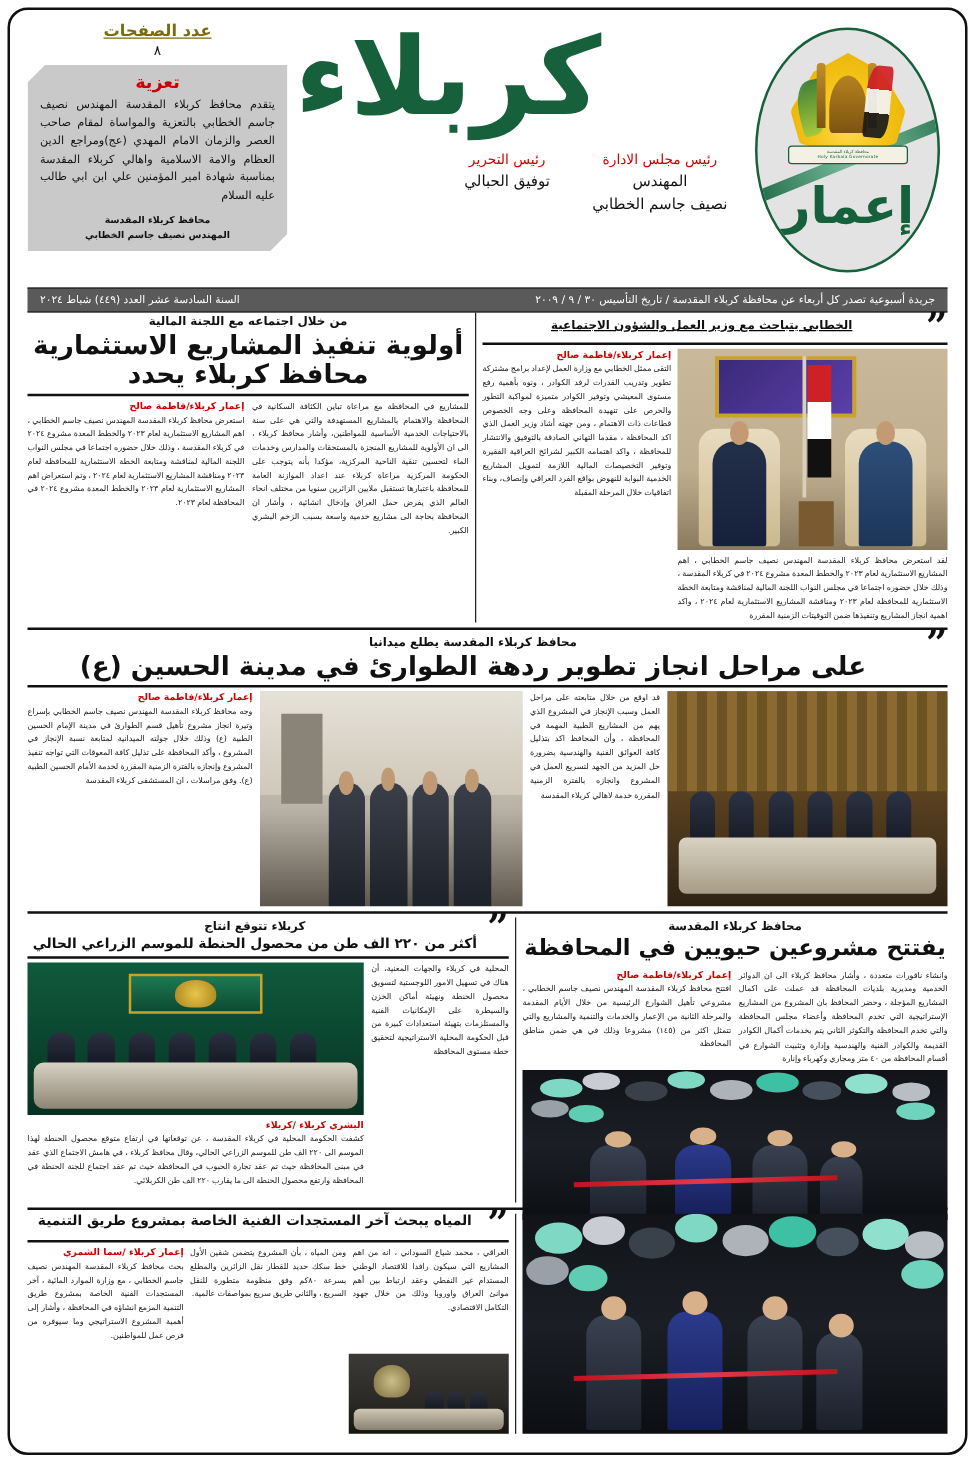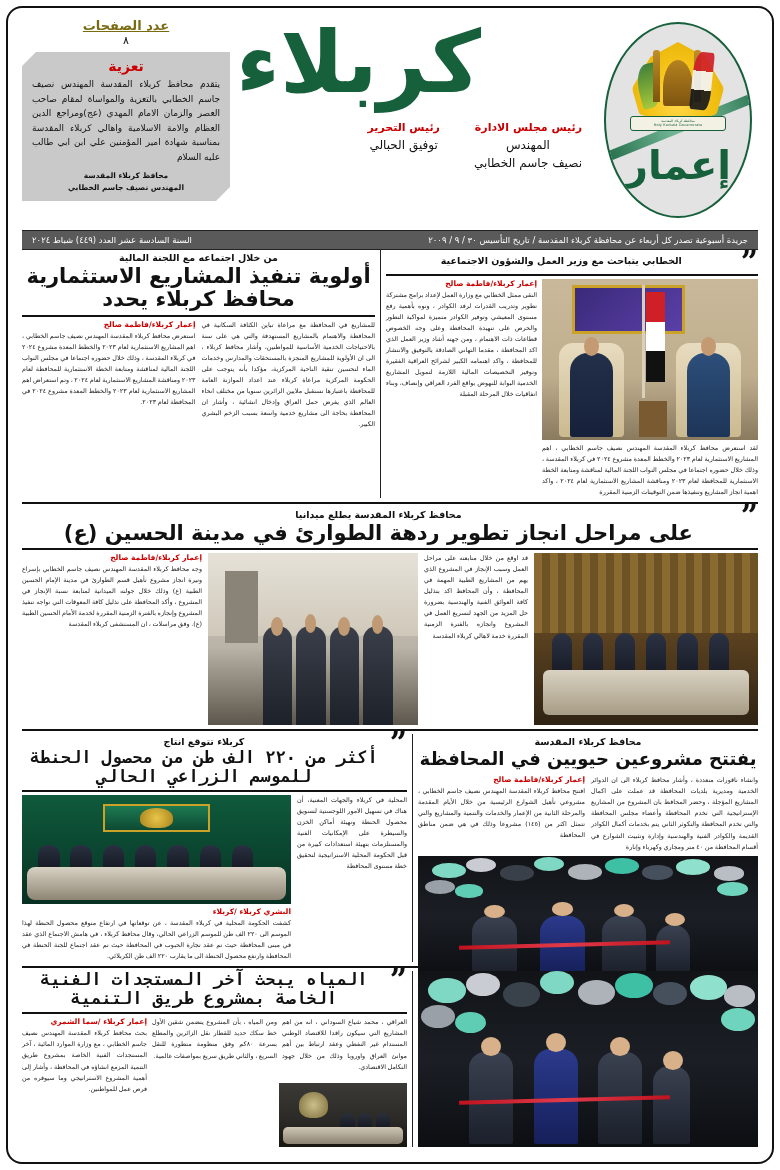--- a/index.html
+++ b/index.html
@@ -124,21 +124,21 @@
     direction: rtl;
   }
   .credits {
     display: flex; flex-direction: row;
     justify-content: flex-start;
     gap: 34px;
     padding: 16px 16px 0 10px;
   }
   .credit-col { text-align: center; line-height: 1.5; }
   .credit-title {
-    color: #cc0000; font-size: 11px; font-weight: bold; white-space: nowrap; text-align: right;
+    color: #cc0000; font-size: 11px; font-weight: normal; white-space: nowrap;
   }
   .credit-name {
     color: #111; font-size: 12px; font-weight: normal; white-space: nowrap;
   }
   .credit-sub { color: #111; font-size: 8.5px; white-space: nowrap; }
   .credit-red-small { color: #cc0000; font-size: 8.5px; font-weight: bold; white-space: nowrap; }
 
   
   .mast-left { width: 208px; flex: 0 0 208px; padding-top: 2px; }
   .pages-label {
@@ -184,21 +184,21 @@
     text-align: center; font-size: 9.5px; font-weight: bold; color: #111;
     line-height: 1.25; padding: 2px 4px 1px 4px;
   }
   .headline {
     text-align: center; font-weight: bold; color: #111;
     line-height: 1.12; letter-spacing: -.4px;
   }
   .h-xl { font-size: 29px; }
   .h-lg { font-size: 21px; }
   .h-md { font-size: 18px; }
-  .h-sm { font-size: 17px; font-family: Liberation Mono, monospace; }
+  .h-sm { font-size: 11px; }
 
   .quotemark {
     font-size: 30px; font-weight: bold; color: #111; line-height: .6;
     font-family: "DejaVu Serif", serif;
   }
 
   .byline { color: #cc0000; font-size: 7.5px; font-weight: bold; margin-bottom: 2px; }
   .body-txt {
     font-size: 6.4px; line-height: 1.72; color: #1a1a1a; text-align: justify;
     direction: rtl; word-spacing: -.4px;
@@ -354,21 +354,21 @@
     <span>السنة السادسة عشر  العدد (٤٤٩)  شباط ٢٠٢٤</span>
   </div>
 
   <div class="content">
 
     <div style="display:flex; gap:0; align-items:stretch; height:248px;">
 
       <div class="cell" style="flex:0 0 372px;">
         <div style="display:flex; align-items:flex-start; gap:4px; padding-top:3px;">
           <div class="quotemark">”</div>
-          <div style="flex:1;">
+          <div style="flex:1;text-decoration:underline;">
             <div class="kicker">الخطابي يتباحث مع وزير العمل والشؤون الاجتماعية</div>
           </div>
         </div>
         <div class="rule"></div>
         <div style="display:flex; gap:5px; flex:1; min-height:0;">
           <div style="flex:0 0 216px; display:flex; flex-direction:column;">
             <div class="photo ph-meeting" style="width:100%; height:176px;">
               <div class="ph-inner">
                 <div class="wall-art"></div>
                 <div class="pole"></div>

